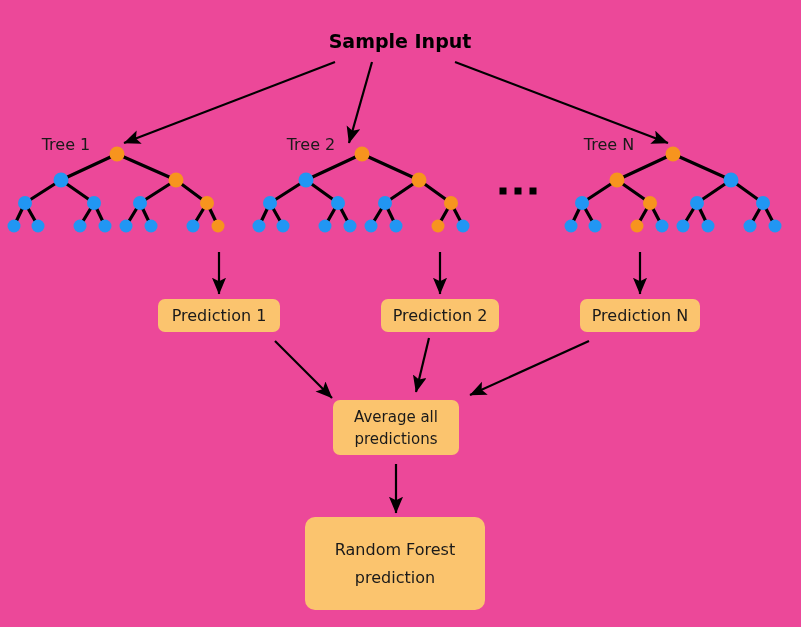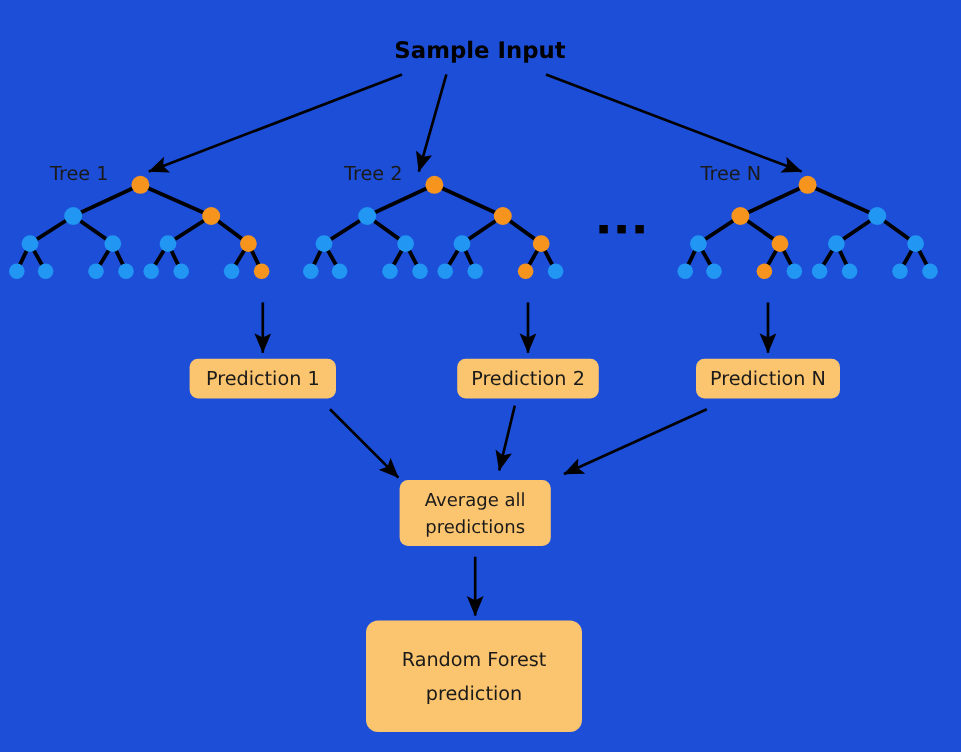--- a/index.html
+++ b/index.html
@@ -8,21 +8,21 @@
     padding: 0;
     background: #ffffff;
   }
   body {
     font-family: "DejaVu Sans", "Liberation Sans", sans-serif;
   }
   #canvas {
     position: relative;
     width: 801px;
     height: 627px;
-    background: #1d4ed8;
+    background: #ec4899;
     overflow: hidden;
   }
   #figure-svg {
     position: absolute;
     left: 0;
     top: 0;
     width: 801px;
     height: 627px;
   }
   .title-text {

